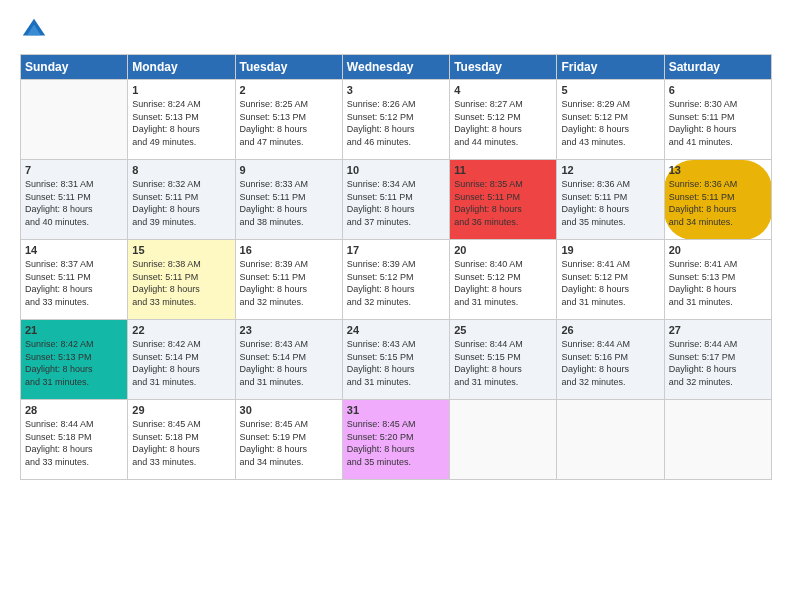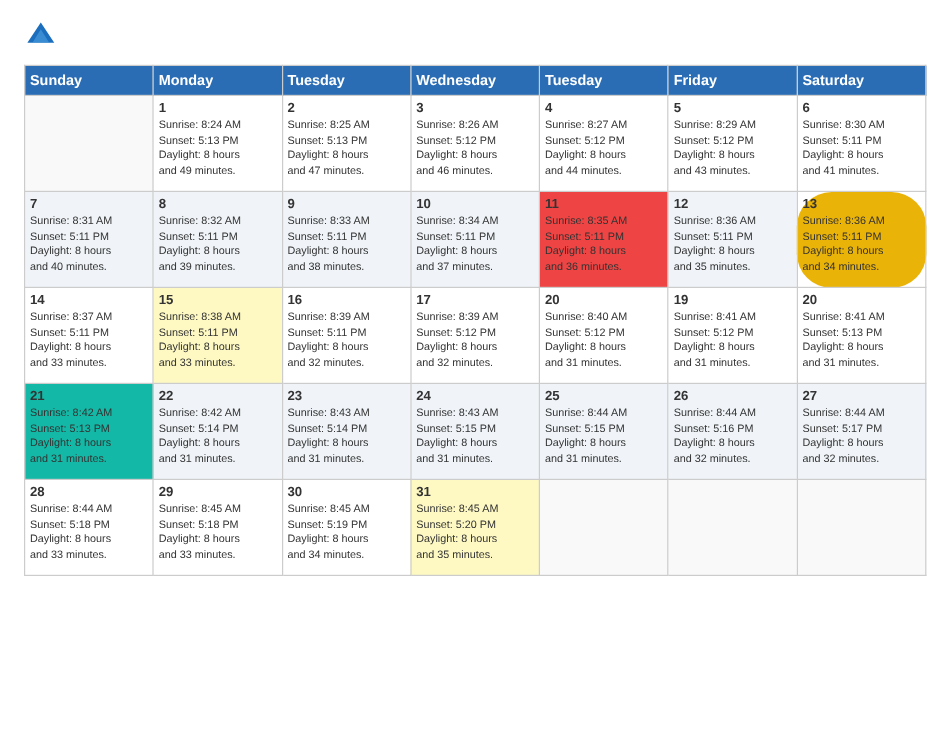--- a/index.html
+++ b/index.html
@@ -342,21 +342,21 @@
 Daylight: 8 hours
 and 33 minutes.</div>
           </td>
           <td style="background-color: rgb(255, 255, 255);">
             <span class="day-num">30</span>
             <div class="day-info" style="white-space: pre-line;">Sunrise: 8:45 AM
 Sunset: 5:19 PM
 Daylight: 8 hours
 and 34 minutes.</div>
           </td>
-          <td style="background-color: #fef9c3;">
+          <td style="background-color: #f0abfc;">
             <span class="day-num">31</span>
             <div class="day-info" style="white-space: pre-line;">Sunrise: 8:45 AM
 Sunset: 5:20 PM
 Daylight: 8 hours
 and 35 minutes.</div>
           </td>
           <td class="empty-cell" style="background-color: rgb(249, 249, 249);"></td>
           <td class="empty-cell" style="background-color: rgb(249, 249, 249);"></td>
           <td class="empty-cell" style="background-color: rgb(249, 249, 249);"></td>
         </tr>

